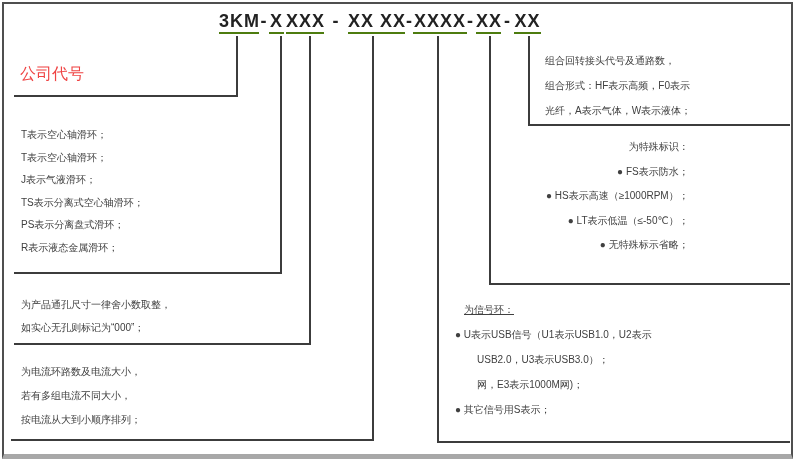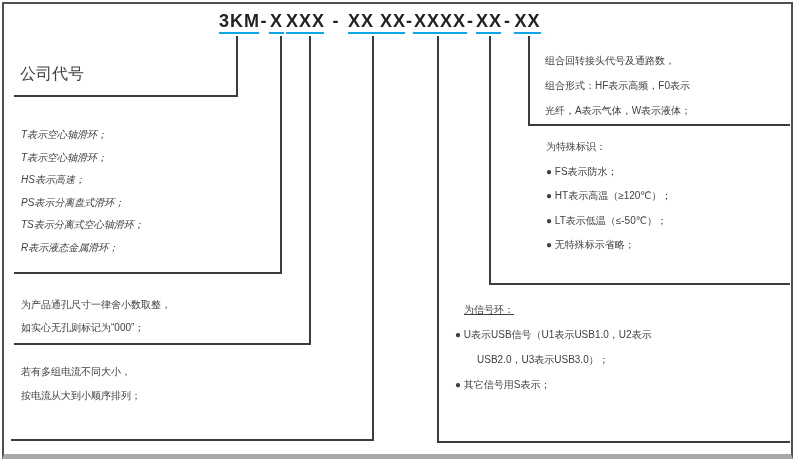--- a/index.html
+++ b/index.html
@@ -13,35 +13,35 @@
     box-sizing:border-box;background:#ffffff;
     border-top:2px solid #4f4f4f;border-left:2px solid #4f4f4f;border-right:2px solid #4f4f4f;
     border-bottom:5px solid #a8a8a8;
   }
   
   .seg{
     position:absolute;top:11px;height:23px;box-sizing:border-box;
     font-size:18px;font-weight:bold;letter-spacing:1px;
     text-align:center;white-space:nowrap;color:#222;
   }
-  .seg.u{border-bottom:2px solid #0ea5e9;}
+  .seg.u{border-bottom:2px solid #4d7c0f;}
   
   .vline{position:absolute;width:2px;background:#3c3c3c;}
   .hline{position:absolute;height:2px;background:#3c3c3c;}
   
   .blk{position:absolute;font-size:10px;white-space:nowrap;color:#404040;}
   .blk div{white-space:nowrap;}
-  .lh22 div{line-height:22.5px;font-style:italic;}
+  .lh22 div{line-height:22.5px;}
   .lh23 div{line-height:23px;}
   .lh24 div{line-height:24px;}
-  .lh245 div{line-height:24.5px;}
+  .lh245 div{line-height:24.5px;text-align:right;}
   .lh25 div{line-height:25px;}
   .indent{padding-left:22px;}
   .pad9{padding-left:9px;text-decoration:underline;}
-  .company{position:absolute;left:20px;top:64px;font-size:16px;color:#404040;}
+  .company{position:absolute;left:20px;top:64px;font-size:16px;color:#ef4444;}
 </style>
 </head>
 <body>
 
 <div class="frame"></div>
 
 <div>
   <span class="seg u" style="left:219px;width:40px;">3KM</span>
   <span class="seg" style="left:258px;width:12px;">-</span>
   <span class="seg u" style="left:269px;width:15px;">X</span>
@@ -75,48 +75,50 @@
 <div class="hline" style="left:489px;top:283px;width:301px;"></div>
 
 <div class="vline" style="left:437px;top:36px;height:405px;"></div>
 <div class="hline" style="left:437px;top:441px;width:353px;"></div>
 
 <div class="company">公司代号</div>
 
 <div class="blk lh22" style="left:21px;top:124px;">
   <div>T表示空心轴滑环；</div>
   <div>T表示空心轴滑环；</div>
-  <div>HS表示高速；</div>
+  <div>J表示气液滑环；</div>
+  <div>TS表示分离式空心轴滑环；</div>
   <div>PS表示分离盘式滑环；</div>
-  <div>TS表示分离式空心轴滑环；</div>
   <div>R表示液态金属滑环；</div>
 </div>
 
 <div class="blk lh23" style="left:21px;top:293px;">
   <div>为产品通孔尺寸一律舍小数取整，</div>
   <div>如实心无孔则标记为“000”；</div>
 </div>
 
 <div class="blk lh24" style="left:21px;top:360px;">
+  <div>为电流环路数及电流大小，</div>
   <div>若有多组电流不同大小，</div>
   <div>按电流从大到小顺序排列；</div>
 </div>
 
 <div class="blk lh25" style="left:545px;top:48px;">
   <div>组合回转接头代号及通路数，</div>
   <div>组合形式：HF表示高频，F0表示</div>
   <div>光纤，A表示气体，W表示液体；</div>
 </div>
 
 <div class="blk lh245" style="left:546px;top:135px;">
   <div>为特殊标识：</div>
   <div>● FS表示防水；</div>
-  <div>● HT表示高温（≥120℃）；</div>
+  <div>● HS表示高速（≥1000RPM）；</div>
   <div>● LT表示低温（≤-50℃）；</div>
   <div>● 无特殊标示省略；</div>
 </div>
 
 <div class="blk lh25" style="left:455px;top:297px;">
   <div class="pad9">为信号环：</div>
   <div>● U表示USB信号（U1表示USB1.0，U2表示</div>
   <div class="indent">USB2.0，U3表示USB3.0）；</div>
+  <div class="indent">网，E3表示1000M网)；</div>
   <div>● 其它信号用S表示；</div>
 </div>
 
 </body></html>

